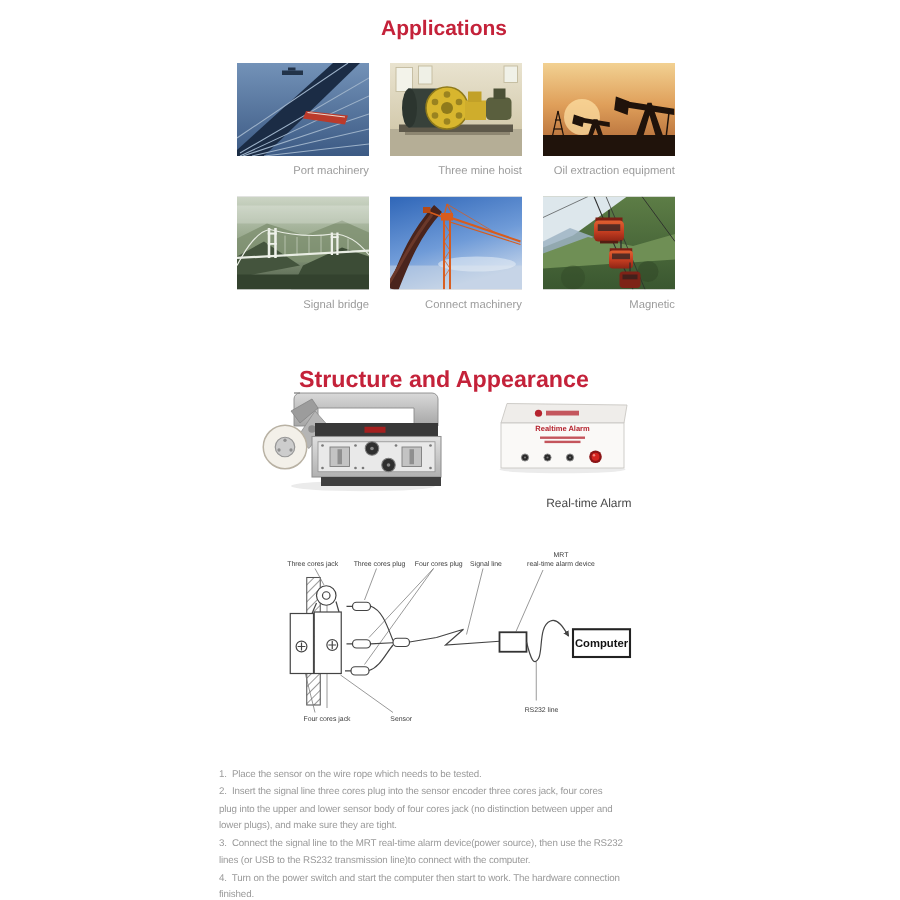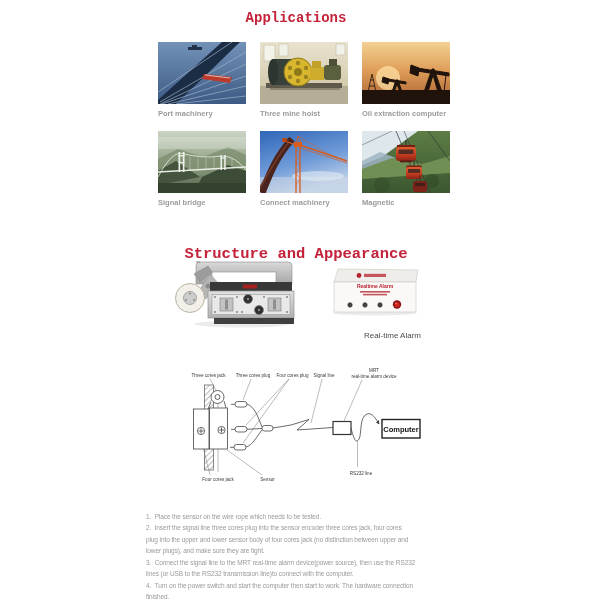--- a/index.html
+++ b/index.html
@@ -1,27 +1,27 @@
 <!DOCTYPE html>
 <html><head>
 <meta charset="utf-8">
 <style>
   html,body{margin:0;padding:0;background:#fff;}
   .page{position:relative;width:600px;height:600px;background:#fff;overflow:hidden;
         font-family:"Liberation Sans","DejaVu Sans",sans-serif;}
   .sec-title{position:absolute;left:0;width:592px;text-align:center;
-             font-weight:bold;color:#c4223a;margin:0;font-family:Liberation Mono, monospace;}
+             font-weight:bold;color:#c4223a;margin:0;}
   #apps-title{top:10px;font-size:14px;}
   #structure-title{top:232px;font-size:15.5px;margin-top:13px;}
   .apps-grid{position:absolute;left:158px;top:42px;width:292px;
              display:grid;grid-template-columns:repeat(3,88px);column-gap:14px;row-gap:13px;}
   .apps-grid figure{margin:0;width:88px;}
   .photo{width:88px;height:62px;overflow:hidden;background:#ccc;}
   .photo svg{display:block;width:88px;height:62px;}
-  .pcap{margin-top:5px;display:flex;justify-content:flex-start;font-weight:bold;}
+  .pcap{margin-top:5px;display:flex;justify-content:flex-end;}
   .pcap span{font-size:7.5px;line-height:9px;color:#9b9b9b;white-space:nowrap;}
   .devcap{position:absolute;text-align:right;color:#3d3d3d;}
   #sensor-cap{left:164px;top:338px;width:144px;font-size:10px;}
   #alarm-cap{left:329px;top:331px;width:92px;font-size:8px;color:#4a4a4a;}
   #sensor-art{position:absolute;left:174px;top:258px;}
   #alarm-art{position:absolute;left:329px;top:264px;}
   #install-svg{position:absolute;left:145px;top:362px;}
   #install-cap{position:absolute;left:0;top:488px;width:600px;text-align:center;
                font-size:10px;color:#3a3a3a;}
   .instructions{position:absolute;left:146px;top:511px;width:320px;}
@@ -135,21 +135,21 @@
           </g>
           <g stroke="#20130b" stroke-width="0.8">
             <line x1="6" y1="50" x2="10" y2="32"></line>
               <line x1="14" y1="50" x2="10" y2="32"></line>
             <line x1="7" y1="44" x2="13" y2="44"></line>
               <line x1="8" y1="38" x2="12" y2="38"></line>
           </g>
         </svg>
       </div>
       <figcaption class="pcap">
-          <span>Oil extraction computer</span>
+          <span>Oil extraction equipment</span>
         </figcaption>
     </figure>
 
     <figure>
       <div class="photo">
         <svg viewBox="0 0 88 62" preserveAspectRatio="none">
           <defs>
               <linearGradient id="cb-bg" x1="0" y1="0" x2="0" y2="1">
             <stop offset="0" stop-color="#ccd5c5"></stop>
                 <stop offset="0.5" stop-color="#92a386"></stop>

